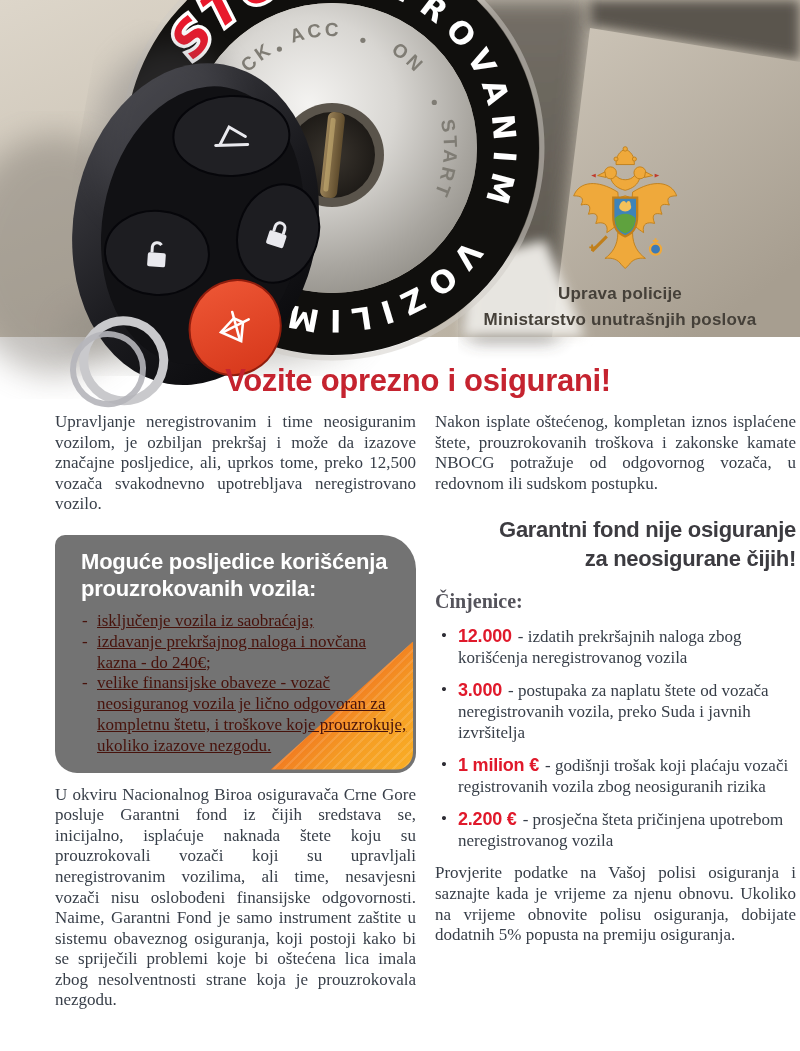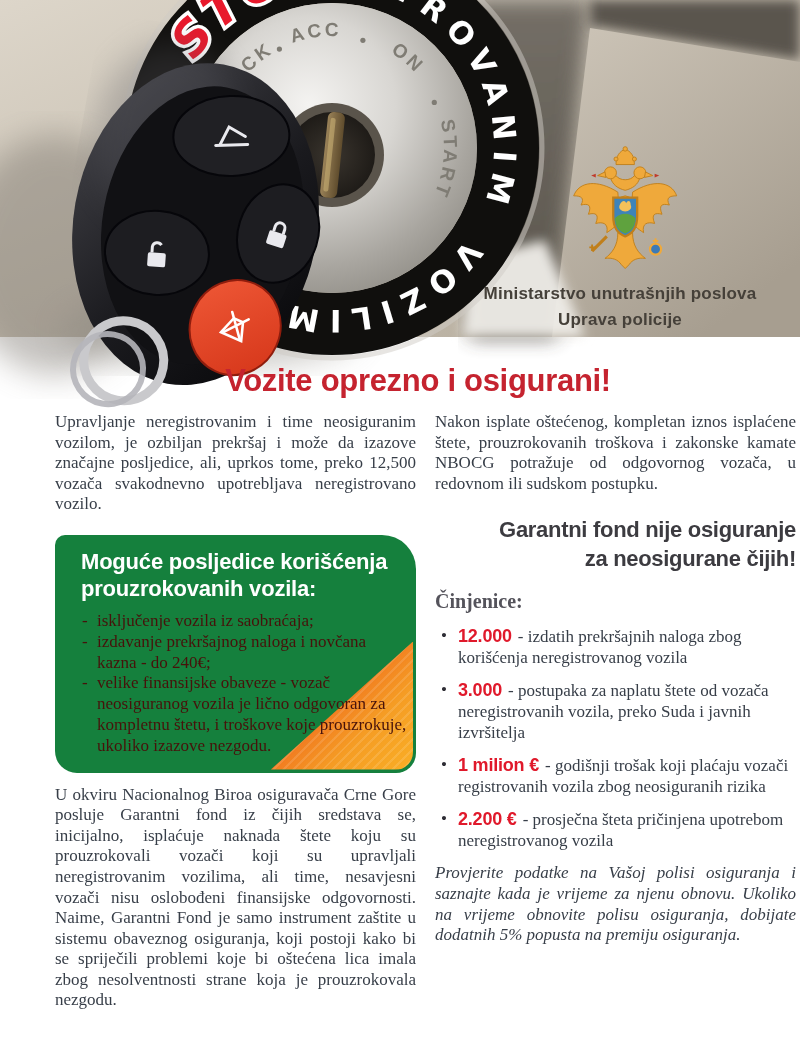--- a/index.html
+++ b/index.html
@@ -8,44 +8,44 @@
   .photo-svg{position:absolute;top:0;left:0;display:block;}
   .ministry{position:absolute;left:468px;top:281px;width:304px;text-align:center;
             font-family:"Liberation Sans",sans-serif;font-weight:bold;font-size:17px;
             line-height:26px;color:#454039;letter-spacing:.2px;}
   .content{position:absolute;top:337px;left:18px;width:800px;}
   .page-title{margin:26px 0 0;text-align:center;font-family:"Liberation Sans",sans-serif;
               font-weight:bold;font-size:31px;color:#c5232f;letter-spacing:-.3px;}
   .columns{display:flex;gap:19px;padding-left:37px;margin-top:13px;}
   .col{width:361px;}
   .body-p{font-size:17px;line-height:20.6px;color:#373e48;text-align:justify;margin:0;}
-  .red-box{position:relative;margin-top:20px;background:#15803d;
+  .red-box{position:relative;margin-top:20px;background:#737373;
            border-radius:10px 34px 20px 22px;padding:13px 8px 16px 26px;overflow:hidden;}
   .red-box-corner{position:absolute;right:3px;bottom:3px;width:158px;height:128px;
     border-bottom-right-radius:18px;
     background:
       repeating-linear-gradient(315deg, rgba(255,255,255,.12) 0 2px, rgba(255,255,255,0) 2px 7px),
       linear-gradient(135deg,#e51e2c 0%,#ee641f 35%,#f59c24 70%,#f9ae25 100%);
     clip-path:polygon(100% 0,10% 100%,100% 100%);}
   .red-box h2{position:relative;margin:0 0 9px;font-family:"Liberation Sans",sans-serif;
               font-weight:bold;font-size:22px;line-height:27px;color:#ffffff;letter-spacing:-.2px;}
   .box-list{position:relative;}
-  .box-item{position:relative;padding-left:16px;font-size:17px;line-height:20.8px;color:#47120b;}
+  .box-item{position:relative;padding-left:16px;font-size:17px;line-height:20.8px;color:#47120b;text-decoration:underline;}
   .box-item::before{content:"-";position:absolute;left:1px;top:0;}
   .after-box{margin-top:12px;}
   .fund-heading{margin:21px 0 0;font-family:"Liberation Sans",sans-serif;font-weight:bold;
                 font-size:22px;line-height:29px;color:#3c3b40;letter-spacing:-.3px;text-align:right;}
   .facts-label{margin-top:17px;font-size:20px;color:#54535b;font-weight:bold;}
   .facts{margin-top:13px;}
   .fact{position:relative;padding-left:23px;margin-bottom:12px;font-size:17px;
         line-height:21px;color:#373e48;margin-top:12px;}
   .fact::before{content:"\2022";position:absolute;left:6px;top:-1px;color:#2e2d35;}
   .fact-value{font-family:"Liberation Sans",sans-serif;font-weight:bold;font-size:18px;
               color:#e0192b;letter-spacing:-.2px;margin-right:6px;}
-  .renewal{margin-top:10px;font-style:italic;}
+  .renewal{margin-top:10px;}
 </style>
 </head>
 <body>
 
 <div class="page">
 
   <svg class="photo-svg" width="800" height="420" viewBox="0 0 800 420">
     <defs>
       <linearGradient id="leather" x1="0" y1="0" x2="1" y2="1">
         <stop offset="0" stop-color="#ddd6ca"></stop>
@@ -188,22 +188,22 @@
       <path d="M92,28 l5,2 l-5,2 z" fill="#c0392b"></path>
       <circle cx="93" cy="110" r="6" fill="#3d7ab5" stroke="#efa93b" stroke-width="2.4"></circle>
       <path d="M90,101 h6 M93,98 v6" stroke="#efa93b" stroke-width="2" fill="none"></path>
       <path d="M47,54 L73,54 L73,74 C73,88 66,94 60,96 C54,94 47,88 47,74 Z" fill="#3f84b9" stroke="#c07f1b" stroke-width="2.5"></path>
       <path d="M49,76 C56,70 64,70 71,76 C71,87 65,91 60,93 C55,91 49,87 49,76 Z" fill="#5fa23e"></path>
       <path d="M54,62 C56,57 60,56 61,60 C63,56 66,57 66,62 C68,66 64,69 60,69 C56,69 52,66 54,62 Z" fill="#f5c15a"></path>
     </g>
   </svg>
 
   <div class="ministry">
+    <div>Uprava policije</div>
     <div>Ministarstvo unutrašnjih poslova</div>
-    <div>Uprava policije</div>
   </div>
 
   <div class="content">
     <h1 class="page-title">Vozite oprezno i osigurani!</h1>
 
     <div class="columns">
 
       <div class="col">
         <p class="body-p">Upravljanje neregistrovanim i time neosiguranim vozilom, je ozbiljan prekršaj i može da izazove značajne posljedice, ali, uprkos tome, preko 12,500 vozača svakodnevno upotrebljava neregistrovano vozilo.</p>
 

